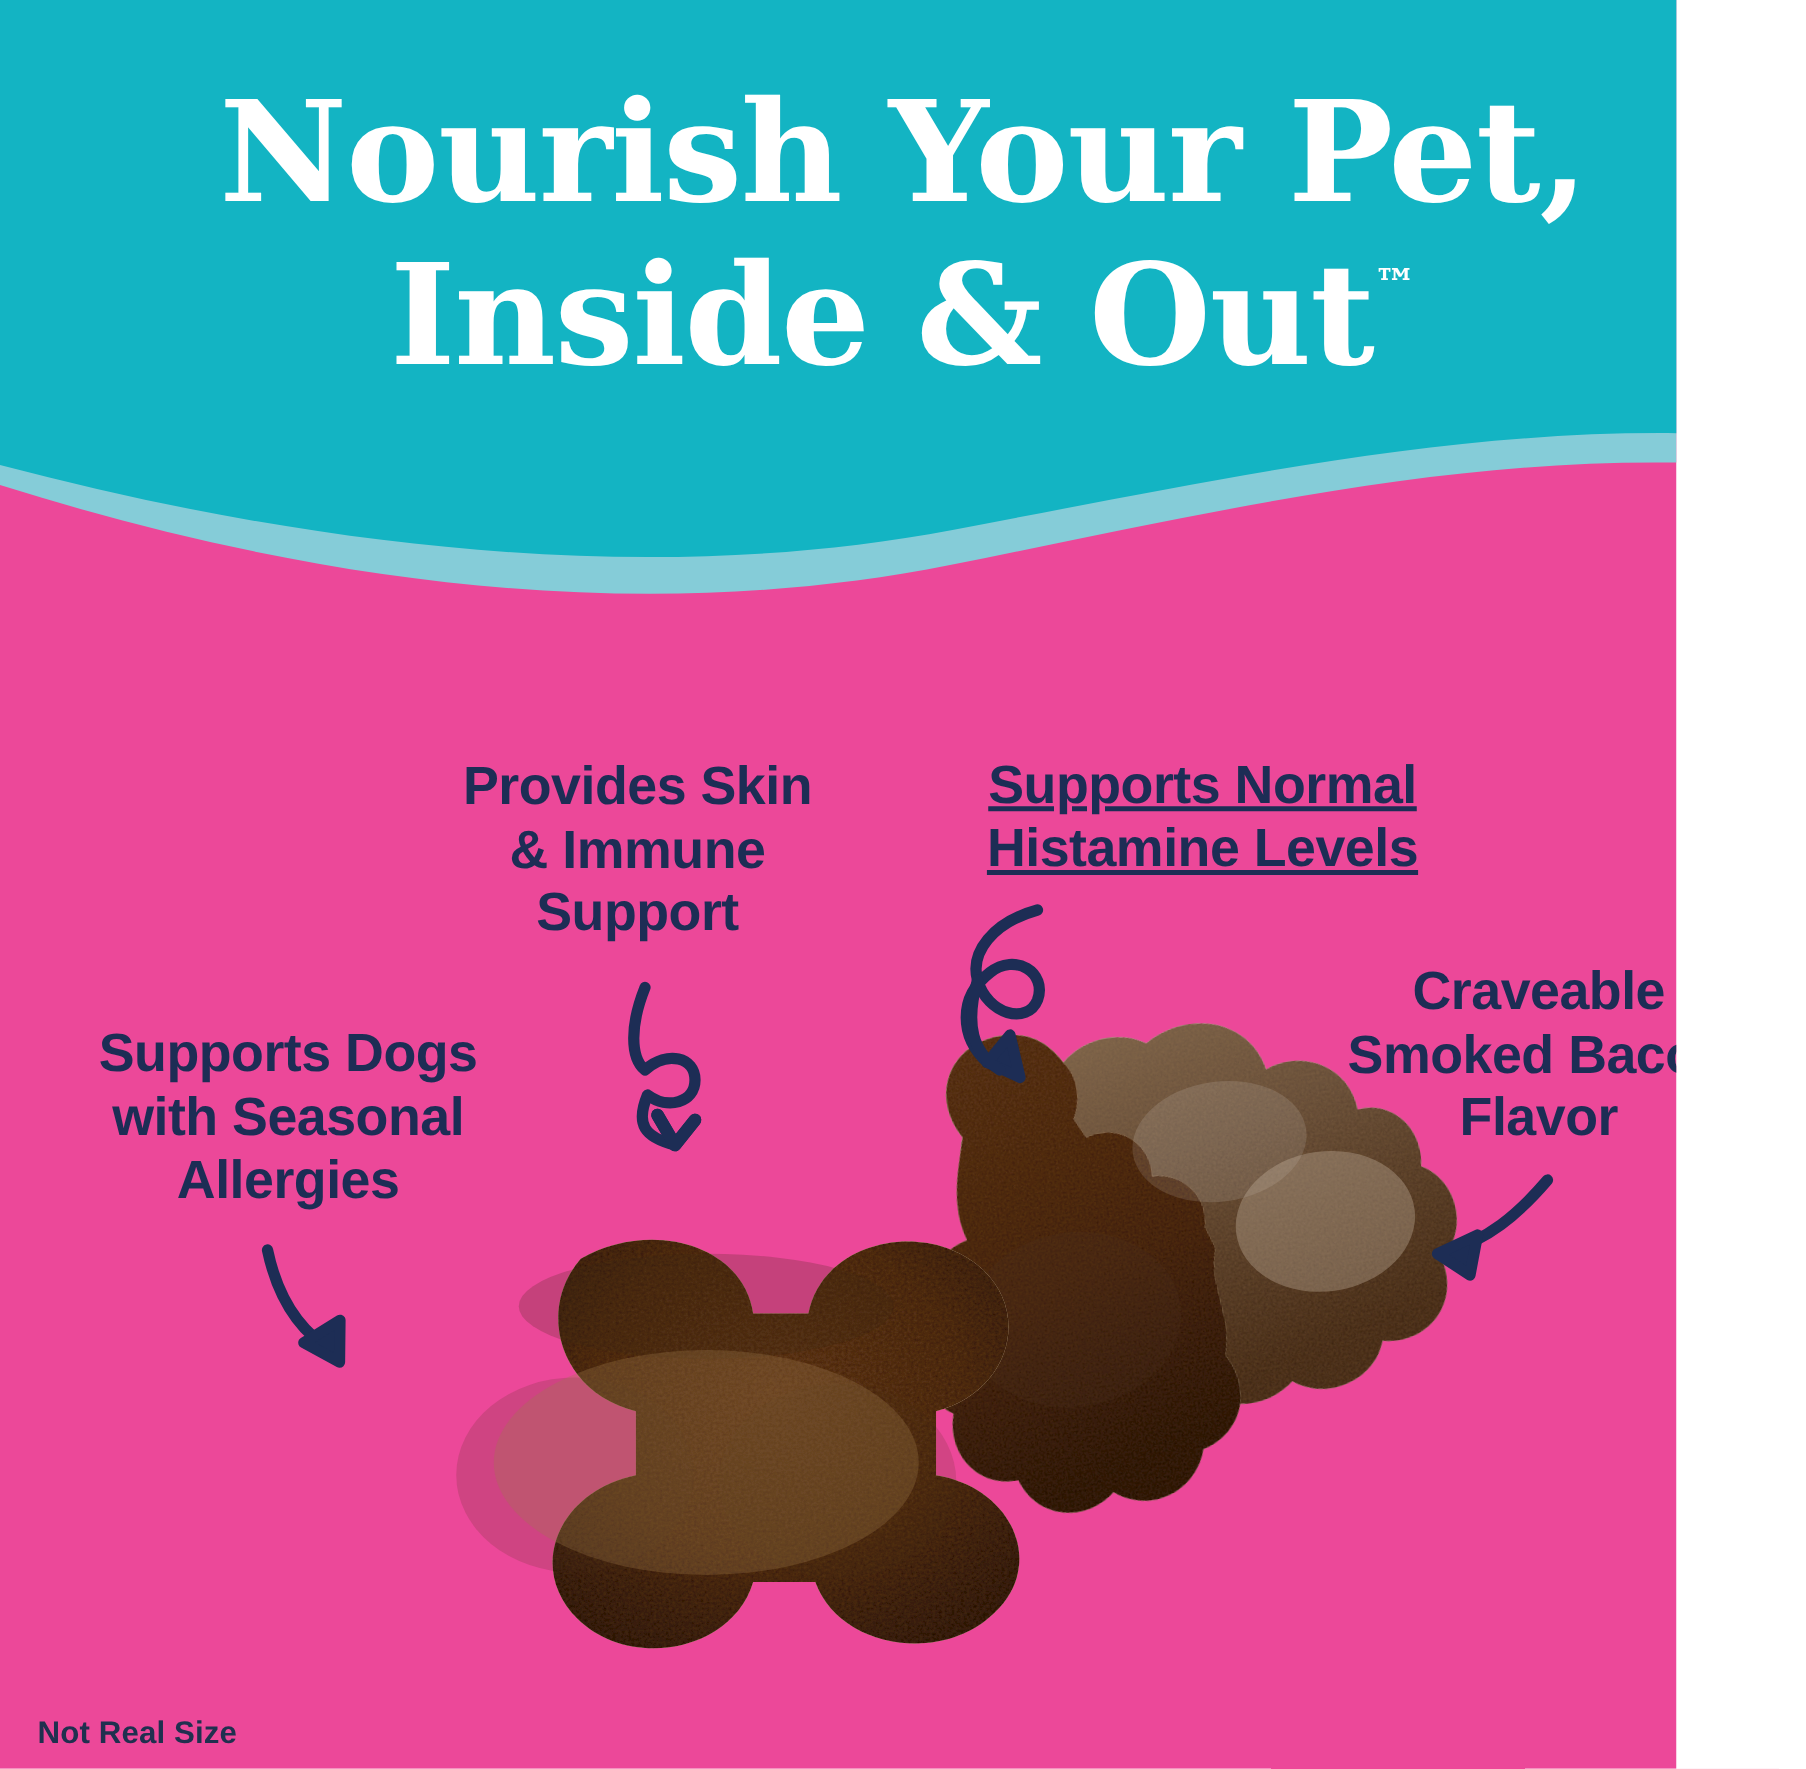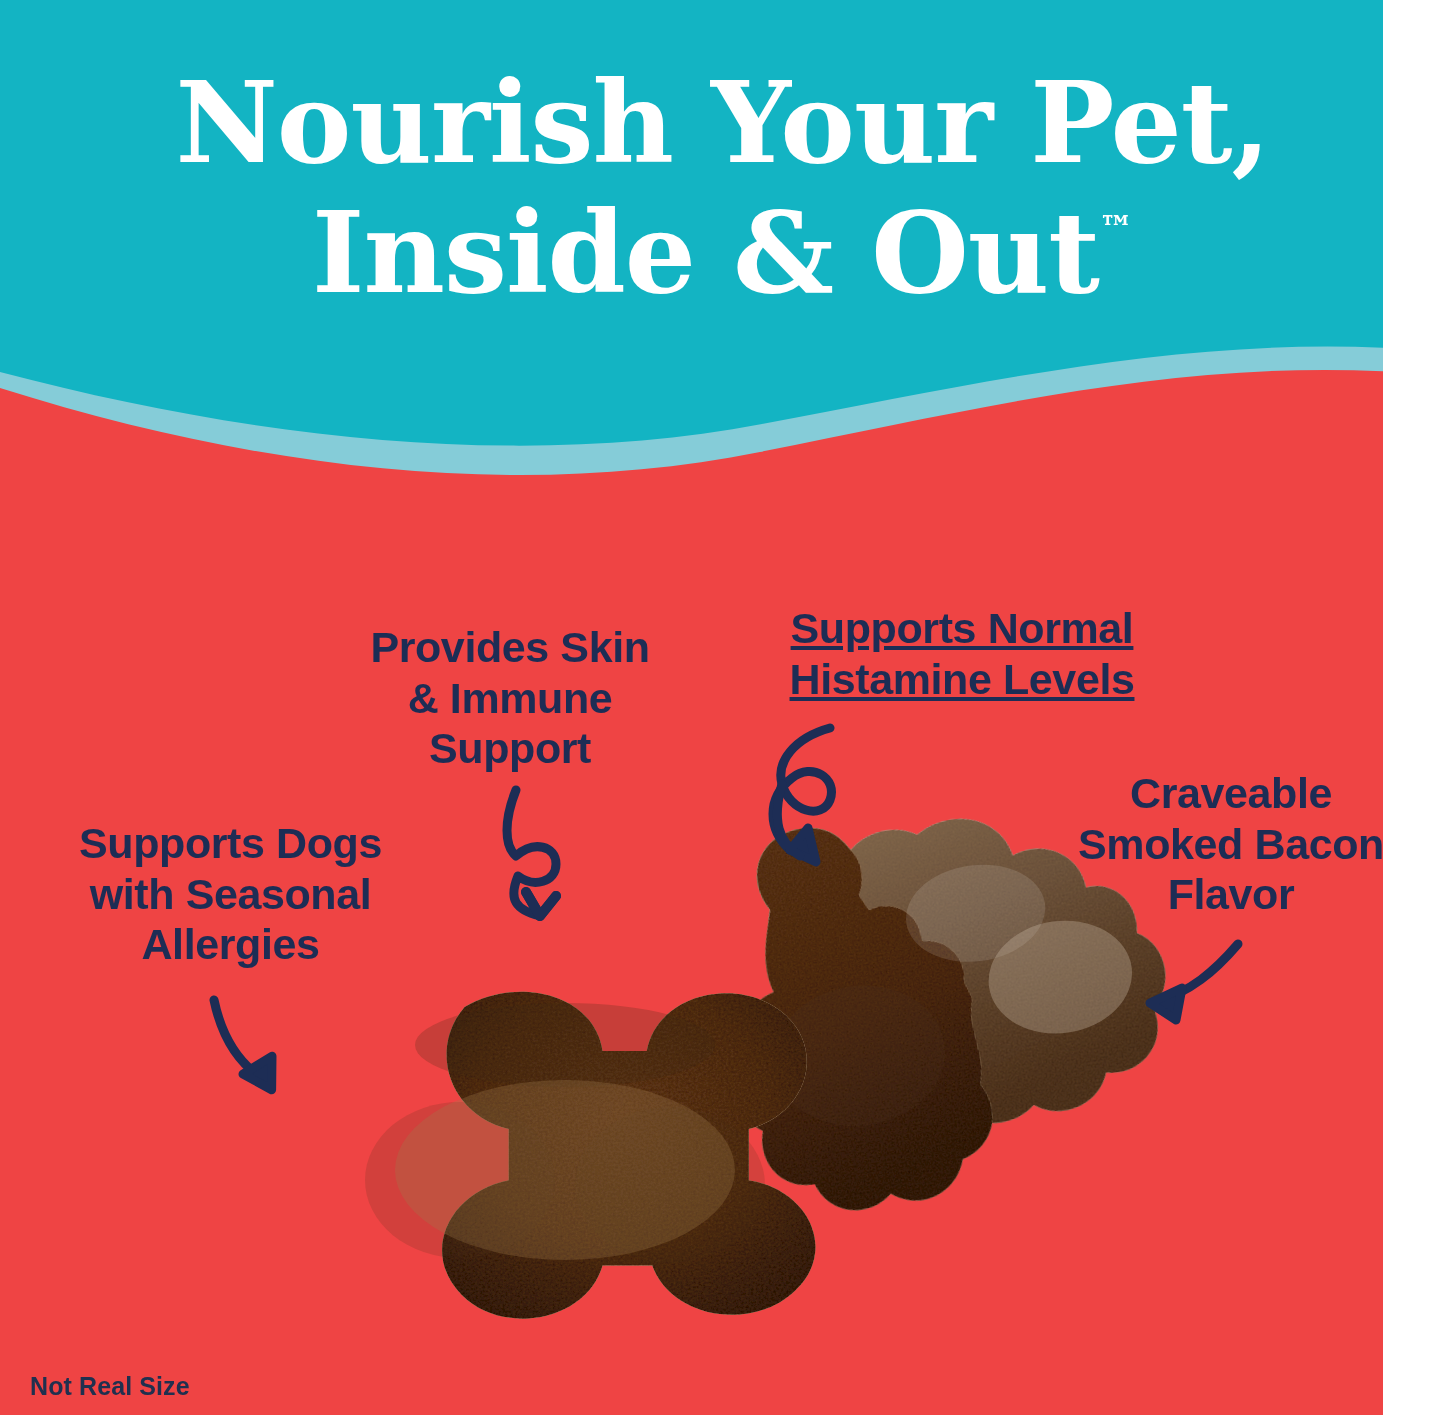--- a/index.html
+++ b/index.html
@@ -7,23 +7,22 @@
     padding: 0;
     background: #ffffff;
   }
   body {
     font-family: "Liberation Sans", sans-serif;
   }
   #page {
     position: relative;
     width: 1341px;
     height: 1415px;
-    background: #ef4444;
+    background: #ec4899;
     overflow: hidden;
-    padding-left: 42px;
   }
 
   
   #header-band {
     position: absolute;
     left: 0; top: 0;
     width: 1445px;
     height: 500px;
     overflow: hidden;
   }
@@ -55,21 +54,21 @@
     position: absolute;
     color: #1d2d55;
     font-family: "Liberation Sans", sans-serif;
     font-weight: 700;
     font-size: 43px;
     line-height: 1.18;
     text-align: center;
     white-space: pre-line;
     letter-spacing: -0.4px;
   }
-  #callout-skin      { left: 300px; top: 622px;  width: 420px; }
+  #callout-skin      { left: 300px; top: 604px;  width: 420px; }
   #callout-histamine { left: 722px; top: 603px;  width: 480px; text-decoration: underline; }
   #callout-bacon     { left: 1022px; top: 768px; width: 418px; }
   #callout-allergies { left: 18px;  top: 818px;  width: 425px; }
 
   
   #arrows {
     position: absolute;
     left: 0; top: 0;
     width: 1445px; height: 1415px;
     pointer-events: none;

